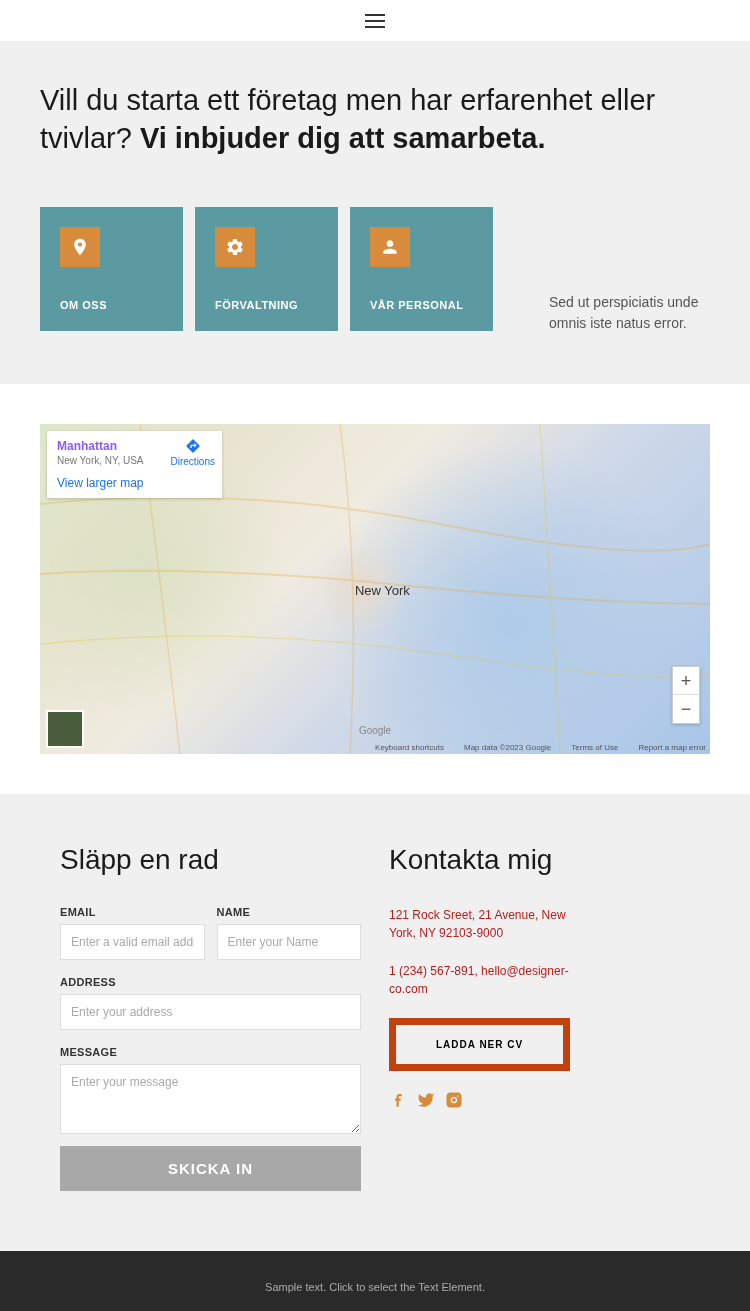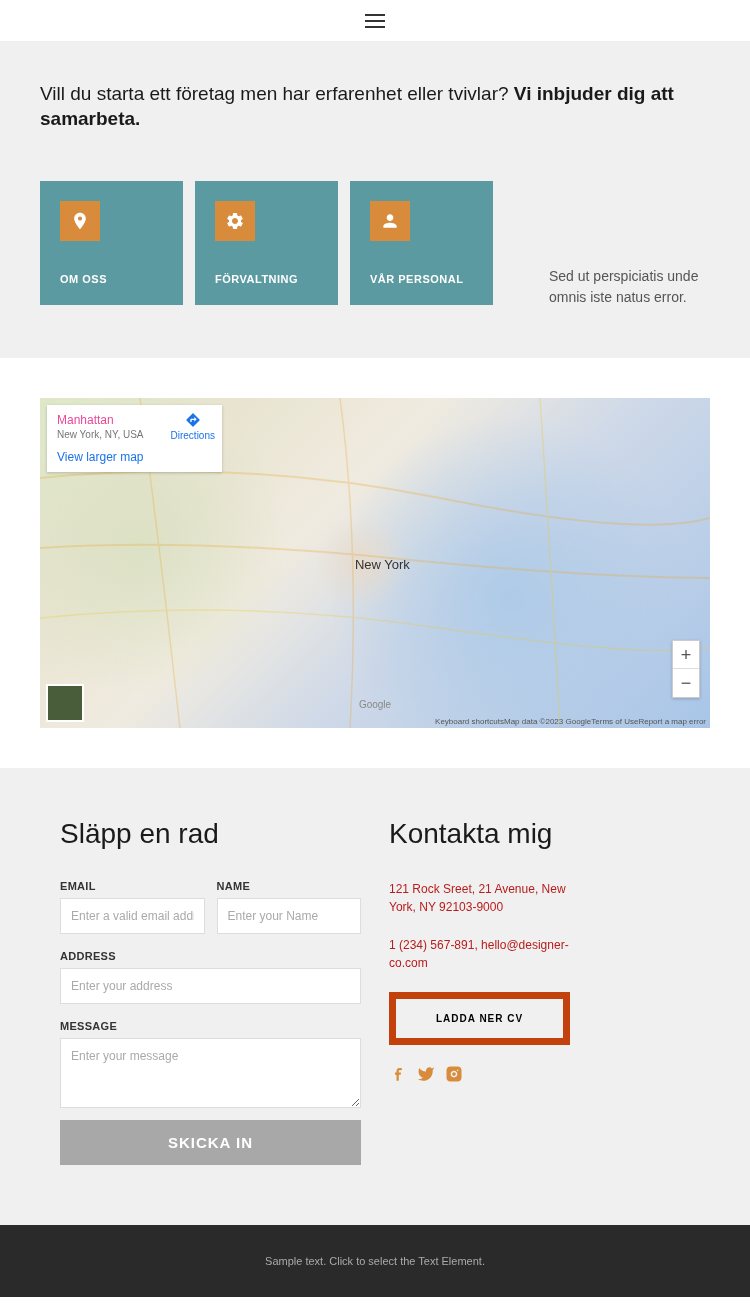--- a/index.html
+++ b/index.html
@@ -1,49 +1,49 @@
 <!DOCTYPE html>
 <html><head>
 <meta charset="utf-8">
 <style>
 *{margin:0;padding:0;box-sizing:border-box;font-family:'Segoe UI',Arial,sans-serif}
 body{background:#fff}
 .header{height:42px;background:#fff;display:flex;align-items:center;justify-content:center;border-bottom:1px solid #eee}
 .hamburger{width:20px;height:14px;display:flex;flex-direction:column;justify-content:space-between;cursor:pointer}
 .hamburger span{display:block;height:2px;background:#333;width:100%}
 .section1{background:#f0f0f0;padding:40px 40px 50px}
-.heading{font-size:19px;font-weight:400;line-height:1.3;color:#1a1a1a;margin-bottom:50px}
+.heading{font-size:29px;font-weight:400;line-height:1.3;color:#1a1a1a;margin-bottom:50px}
 .heading .bold{font-weight:700}
 .cards-row{display:flex;gap:6px}
 .cards{display:flex;gap:12px}
 .card{background:#5a9aa0;padding:20px;width:143px;height:124px;display:flex;flex-direction:column;justify-content:space-between;cursor:pointer}
 .icon-box{width:40px;height:40px;background:#d88b3a;display:flex;align-items:center;justify-content:center}
 .icon-box svg{fill:#fff;width:20px;height:20px}
 .card-label{color:#fff;font-size:11px;font-weight:700;letter-spacing:0.5px}
 .side-text{color:#555;font-size:14px;line-height:1.5;padding-top:85px;margin-left:50px;max-width:160px}
 .map-section{background:#fff;padding:40px}
 .map{position:relative;width:100%;height:330px;background:linear-gradient(135deg,#dde8c8 0%,#e8e4d0 20%,#f0ebe0 40%,#cfd9e8 60%,#a8c5e8 100%);overflow:hidden}
 .map::before{content:"";position:absolute;inset:0;background:
  radial-gradient(circle at 48% 50%, #e8d9c8 0%, transparent 12%),
  radial-gradient(circle at 70% 60%, #a8c8e8 0%, transparent 35%),
  radial-gradient(circle at 15% 45%, #d8e0c0 0%, transparent 25%);
  opacity:0.8}
 .map-lines{position:absolute;inset:0;opacity:0.3}
 .map-info{position:absolute;top:7px;left:7px;background:#fff;padding:8px 10px;width:175px;font-size:11px;box-shadow:0 1px 3px rgba(0,0,0,0.2)}
-.map-info-title{font-weight:400;color:#ec4899;font-size:12px}
+.map-info-title{font-weight:700;color:#8b5cf6;font-size:12px}
 .map-info-loc{color:#777;font-size:10px;margin-top:2px}
 .map-info-link{color:#1a73e8;font-size:12px;margin-top:10px;display:inline-block}
 .map-directions{position:absolute;top:7px;right:7px;color:#1a73e8;font-size:10px;text-align:left}
 .map-directions svg{fill:#1a73e8;width:16px;height:16px;display:block;margin:0 auto 2px}
 .map-city{position:absolute;top:48%;left:47%;font-size:13px;color:#333;font-weight:500}
 .map-zoom{position:absolute;right:10px;bottom:30px;background:#fff;border:1px solid #ccc;width:28px;box-shadow:0 1px 3px rgba(0,0,0,0.2)}
 .map-zoom button{display:block;width:100%;height:28px;border:none;background:#fff;font-size:18px;color:#555;cursor:pointer;line-height:1}
 .map-zoom button:first-child{border-bottom:1px solid #ddd}
 .map-thumb{position:absolute;left:6px;bottom:6px;width:38px;height:38px;background:#4a5d3a;border:2px solid #fff}
-.map-footer{position:absolute;right:4px;bottom:2px;font-size:8px;color:#555;display:flex;gap:0}
+.map-footer{position:absolute;right:4px;bottom:2px;font-size:8px;color:#555;display:flex;gap:20px}
 .map-footer span{white-space:nowrap}
 .map-glogo{position:absolute;left:50%;bottom:18px;transform:translateX(-50%);font-size:10px;color:#888;font-family:Arial}
 .section3{background:#f0f0f0;padding:50px 60px 60px}
 .cols{display:flex;gap:28px}
 .col{flex:1}
 .sub-heading{font-size:28px;font-weight:500;color:#1a1a1a;margin-bottom:30px}
 .form-row{display:flex;gap:12px;margin-bottom:16px}
 .form-group{flex:1}
 .form-group.full{width:100%}
 label{display:block;font-size:11px;font-weight:600;color:#333;margin-bottom:6px;letter-spacing:0.3px}

